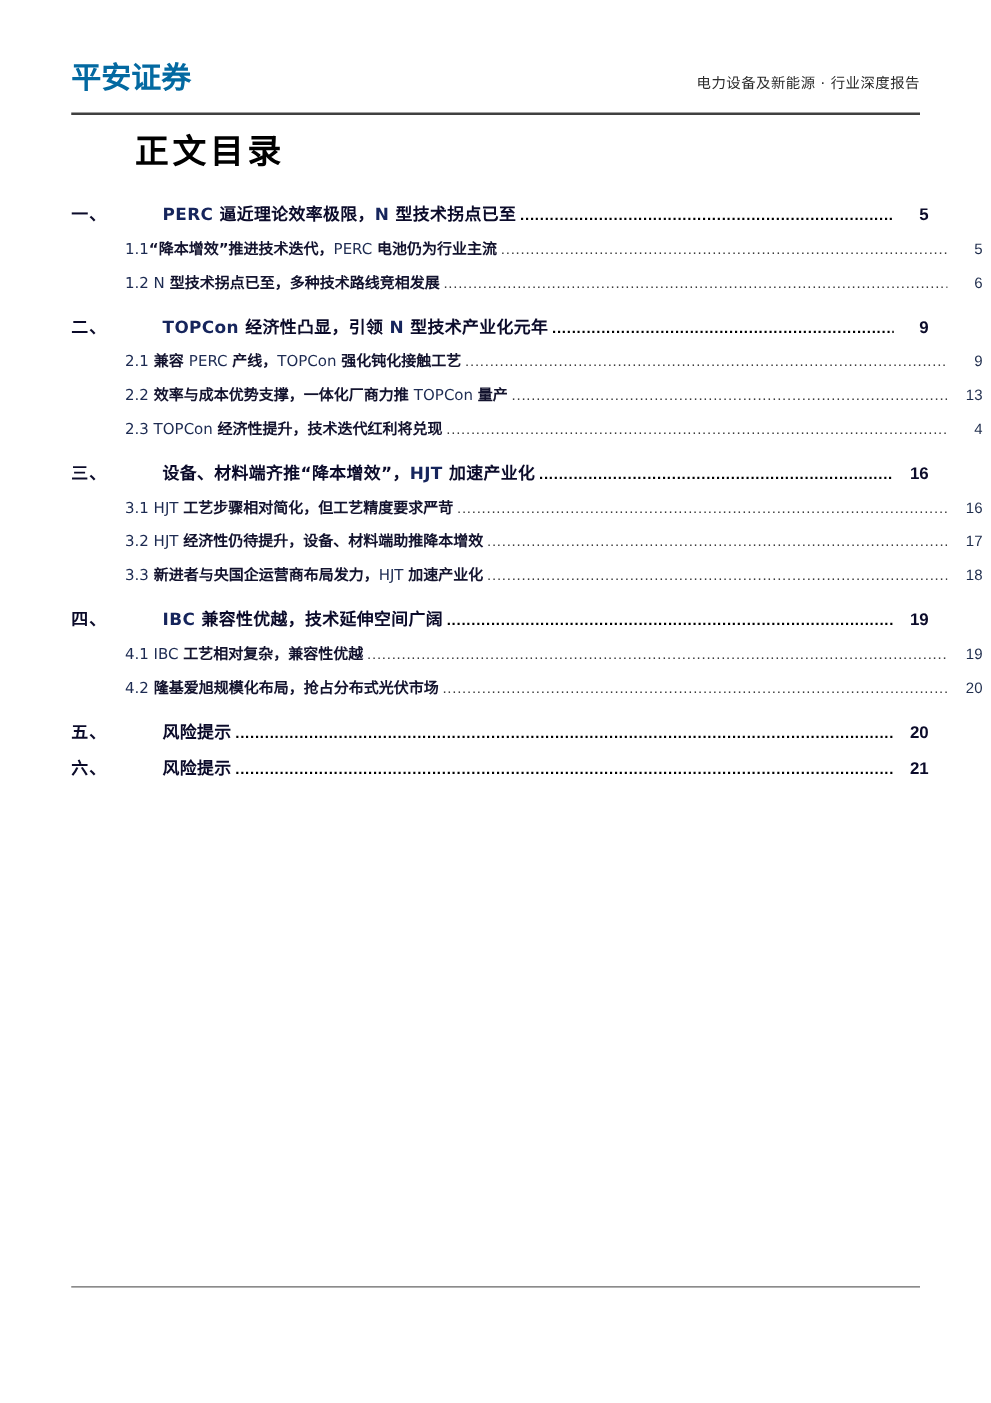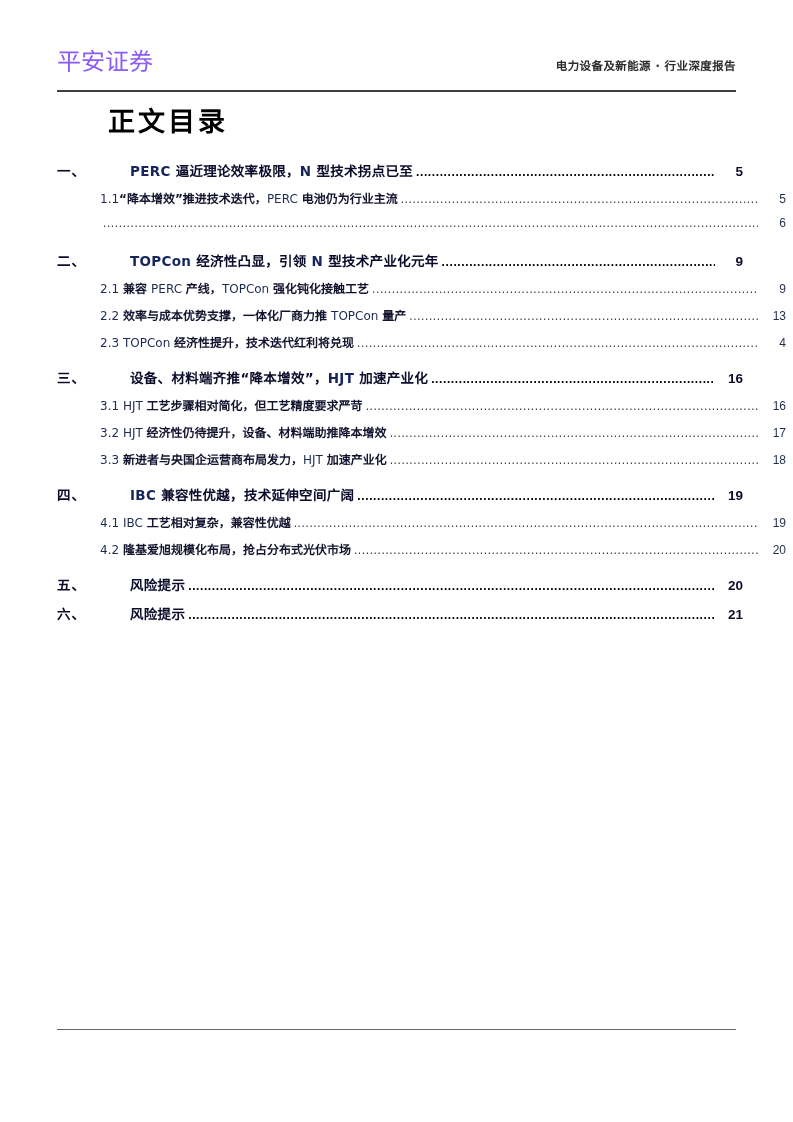--- a/index.html
+++ b/index.html
@@ -28,37 +28,36 @@
     left: 57px;
     top: 44px;
     width: 679px;
     height: 44px;
   }
   .brand-logo {
     position: absolute;
     left: 0;
     top: 6px;
     font-size: 24px;
-    font-weight: normal;
+    font-weight: bold;
     letter-spacing: 0px;
-    color: #8b5cf6;
+    color: #0369a1;
     font-family: "DejaVu Sans", "Liberation Sans", sans-serif;
     line-height: 1;
     white-space: nowrap;
   }
   .header-subtitle {
     position: absolute;
     right: 0;
     top: 13px;
     font-size: 11.5px;
     color: #2b2b2b;
     font-family: "DejaVu Sans", "Liberation Sans", sans-serif;
     letter-spacing: 0.4px;
     white-space: nowrap;
-    font-weight: bold;
   }
   .header-rule {
     position: absolute;
     left: 57px;
     top: 90px;
     width: 679px;
     height: 2px;
     background: #404040;
   }
 
@@ -216,20 +215,21 @@
         <span class="toc-label"><span class="lat">PERC </span>逼近理论效率极限，<span class="lat">N </span>型技术拐点已至</span>
         <span class="toc-dots"></span>
         <span class="toc-page">5</span>
       </div>
       <div class="toc-row lvl2">
         <span class="toc-label"><span class="lat">1.1</span>“降本增效”推进技术迭代，<span class="lat">PERC </span>电池仍为行业主流</span>
         <span class="toc-dots"></span>
         <span class="toc-page">5</span>
       </div>
       <div class="toc-row lvl2">
+        <span class="toc-label"><span class="lat">1.2 N </span>型技术拐点已至，多种技术路线竞相发展</span>
         <span class="toc-dots"></span>
         <span class="toc-page">6</span>
       </div>
       <div class="sec-gap"></div>
       <div class="toc-row lvl1">
         <span class="toc-num">二、</span>
         <span class="toc-label"><span class="lat">TOPCon </span>经济性凸显，引领 <span class="lat">N </span>型技术产业化元年</span>
         <span class="toc-dots"></span>
         <span class="toc-page">9</span>
       </div>

